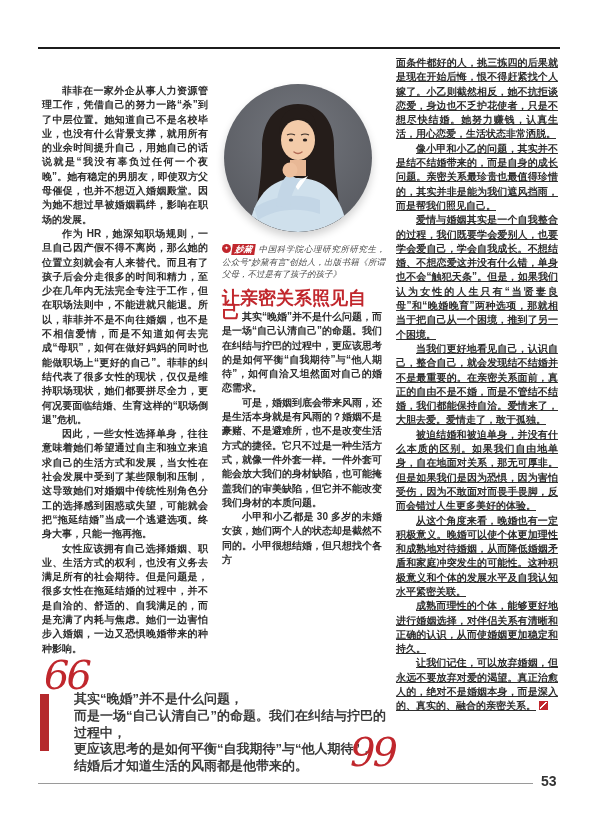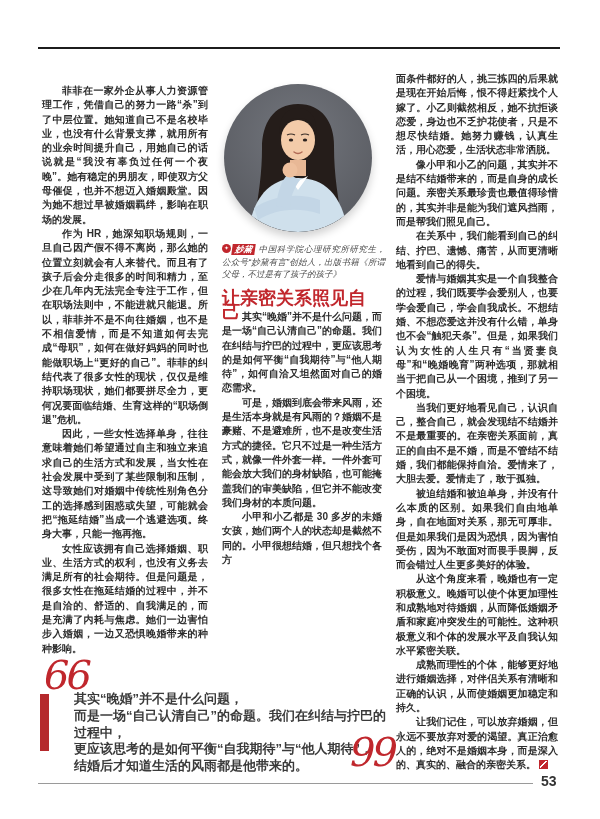--- a/index.html
+++ b/index.html
@@ -10,21 +10,21 @@
     overflow:hidden; color:#2c2c2c;
   }
   .top-rule {
     position:absolute; left:38px; top:47px; width:522px; height:2px;
     background:#1c1c1c;
   }
   
   .col { position:absolute; font-size:10px; line-height:14.3px; font-weight:600; color:#2e2e2e; }
   .col-left  { left:42px;  top:84px; width:166px; }
   .col-mid   { left:222px; top:310px; width:160px; }
-  .col-right { left:396px; top:72px;  width:162px; }
+  .col-right { left:396px; top:56px;  width:162px;text-decoration:underline; }
   .para { text-align:justify; text-indent:2em; }
   .para.cont { text-indent:0; }
   
   .photo-wrap {
     position:absolute; left:224px; top:84px; width:148px; height:148px;
     border-radius:50%; overflow:hidden; box-shadow:0 5px 9px rgba(0,0,0,0.18);
   }
   
   .caption {
     position:absolute; left:222px; top:243px; width:163px;
@@ -129,21 +129,20 @@
 
   <div class="col col-mid">
     <p class="para">其实“晚婚”并不是什么问题，而是一场“自己认清自己”的命题。我们在纠结与拧巴的过程中，更应该思考的是如何平衡“自我期待”与“他人期待”，如何自洽又坦然面对自己的婚恋需求。</p>
     <p class="para">可是，婚姻到底会带来风雨，还是生活本身就是有风雨的？婚姻不是豪赌、不是避难所，也不是改变生活方式的捷径。它只不过是一种生活方式，就像一件外套一样。一件外套可能会放大我们的身材缺陷，也可能掩盖我们的审美缺陷，但它并不能改变我们身材的本质问题。</p>
     <p class="para">小甲和小乙都是 30 多岁的未婚女孩，她们两个人的状态却是截然不同的。小甲很想结婚，但只想找个各方</p>
   </div>
 
   <div class="col col-right">
     <p class="para cont">面条件都好的人，挑三拣四的后果就是现在开始后悔，恨不得赶紧找个人嫁了。小乙则截然相反，她不抗拒谈恋爱，身边也不乏护花使者，只是不想尽快结婚。她努力赚钱，认真生活，用心恋爱，生活状态非常洒脱。</p>
     <p class="para">像小甲和小乙的问题，其实并不是结不结婚带来的，而是自身的成长问题。亲密关系最珍贵也最值得珍惜的，其实并非是能为我们遮风挡雨，而是帮我们照见自己。</p>
-    <p class="para">在关系中，我们能看到自己的纠结、拧巴、遗憾、痛苦，从而更清晰地看到自己的得失。</p>
     <p class="para">爱情与婚姻其实是一个自我整合的过程，我们既要学会爱别人，也要学会爱自己，学会自我成长。不想结婚、不想恋爱这并没有什么错，单身也不会“触犯天条”。但是，如果我们认为女性的人生只有“当贤妻良母”和“晚婚晚育”两种选项，那就相当于把自己从一个困境，推到了另一个困境。</p>
     <p class="para">当我们更好地看见自己，认识自己，整合自己，就会发现结不结婚并不是最重要的。在亲密关系面前，真正的自由不是不婚，而是不管结不结婚，我们都能保持自洽。爱情来了，大胆去爱。爱情走了，敢于孤独。</p>
     <p class="para">被迫结婚和被迫单身，并没有什么本质的区别。如果我们自由地单身，自在地面对关系，那无可厚非。但是如果我们是因为恐惧，因为害怕受伤，因为不敢面对而畏手畏脚，反而会错过人生更多美好的体验。</p>
     <p class="para">从这个角度来看，晚婚也有一定积极意义。晚婚可以使个体更加理性和成熟地对待婚姻，从而降低婚姻矛盾和家庭冲突发生的可能性。这种积极意义和个体的发展水平及自我认知水平紧密关联。</p>
     <p class="para">成熟而理性的个体，能够更好地进行婚姻选择，对伴侣关系有清晰和正确的认识，从而使婚姻更加稳定和持久。</p>
     <p class="para"><span>让我们记住，可以放弃婚姻，但永远不要放弃对爱的渴望。真正治愈人的，绝对不是婚姻本身，而是深入的、真实的、融合的亲密关系。</span><span class="endmark"></span></p>
   </div>
 
   <div class="quote-open">66</div>
   <div class="quote-bar"></div>

